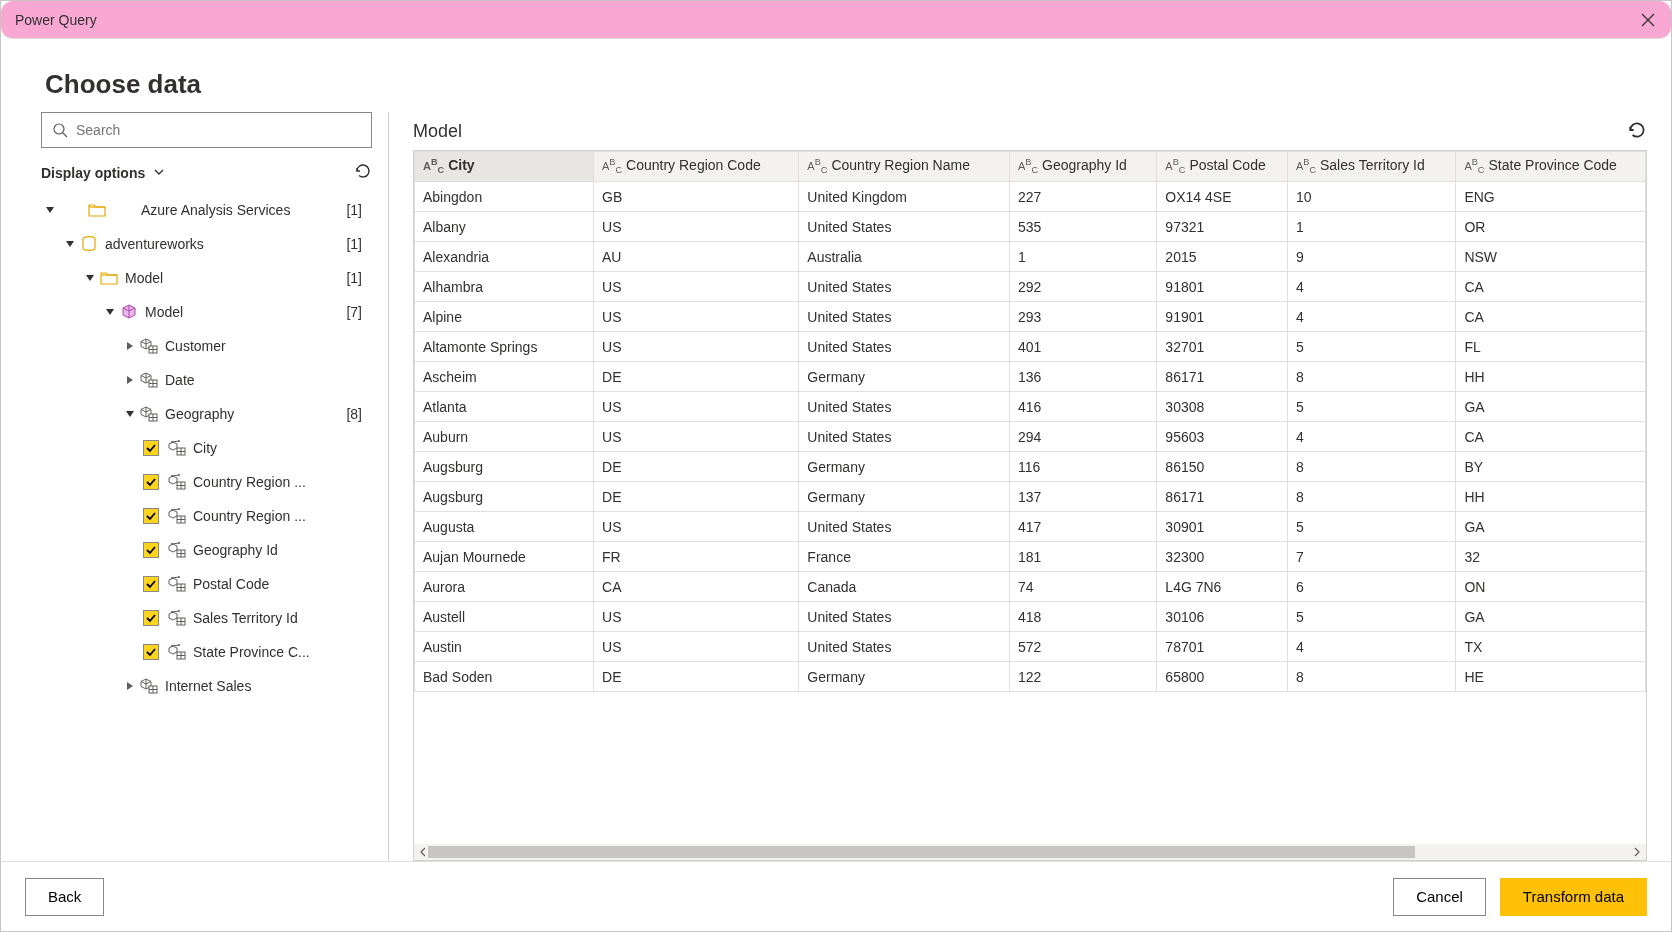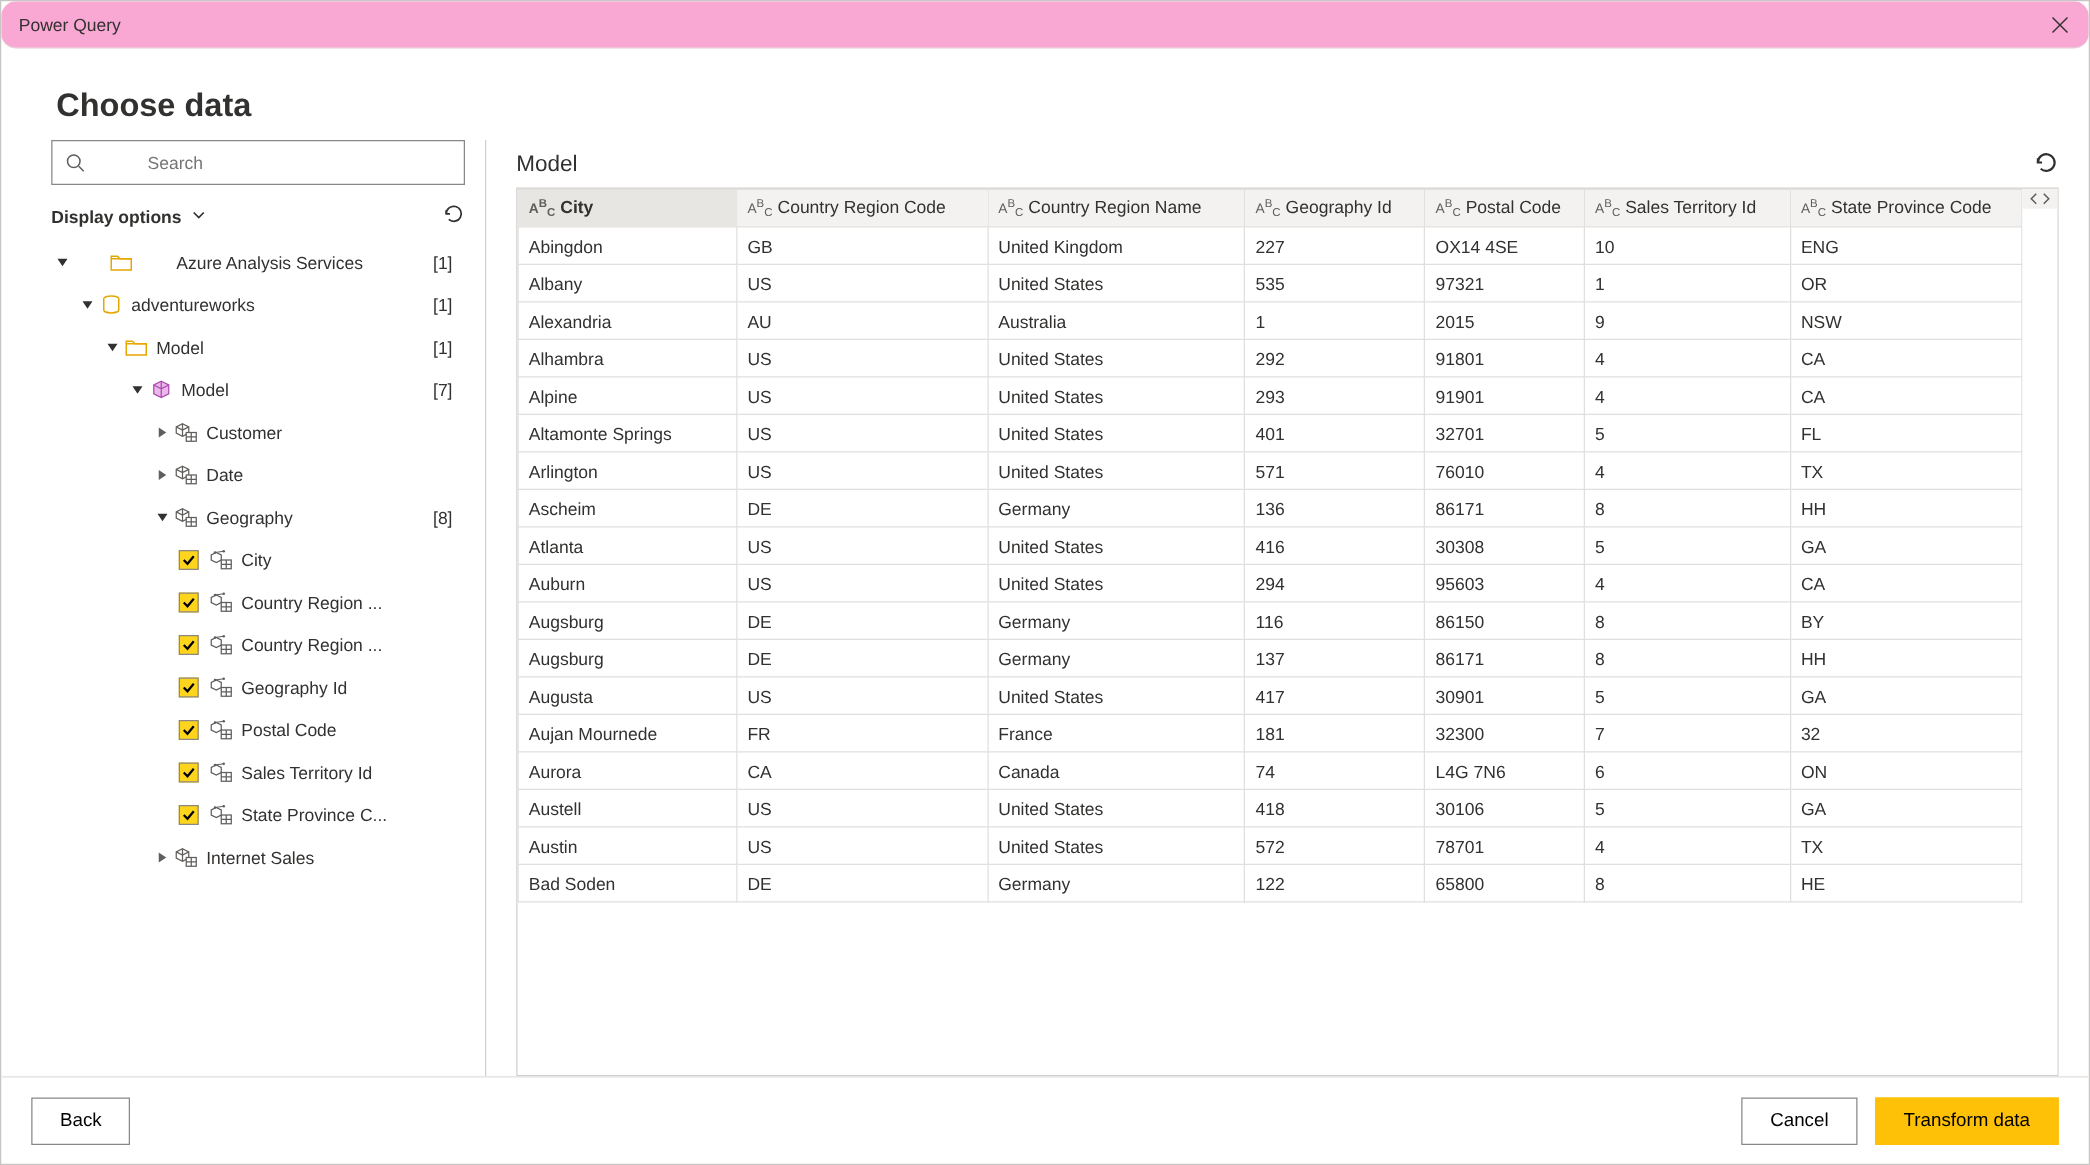--- a/index.html
+++ b/index.html
@@ -63,21 +63,20 @@
   padding: 0 10px;
   gap: 8px;
   margin-bottom: 14px;
 }
 .search input {
   border: none;
   outline: none;
   flex: 1;
   font-size: 14px;
   background: transparent;
-  margin-left: 42px;
 }
 .display-row {
   display: flex;
   align-items: center;
   margin-bottom: 10px;
   font-weight: bold;
 }
 .display-row .label { font-size: 14px; }
 .display-row .chev { margin-left: 8px; }
 .display-row .refresh { margin-left: auto; cursor: pointer; }
@@ -142,21 +141,21 @@
   height:38px;
 }
 .right-head .tbl-title { font-size:18px; }
 .right-head .refresh { margin-left:auto; cursor:pointer; }
 .table-wrap {
   flex:1;
   border:1px solid #d2d0ce;
   overflow:hidden;
   position:relative;
   display:flex;
-  flex-direction:row;
+  flex-direction:column;
 }
 .table-scroll {
   overflow:auto;
   flex:1;
 }
 table {
   border-collapse:collapse;
   width:100%;
   table-layout:fixed;
 }
@@ -616,29 +615,20 @@
                 <tr>
                   <td>Altamonte Springs</td>
                   <td>US</td>
                   <td>United States</td>
                   <td>401</td>
                   <td>32701</td>
                   <td>5</td>
                   <td>FL</td>
                 </tr>
                 <tr>
-                  <td>Arlington</td>
-                  <td>US</td>
-                  <td>United States</td>
-                  <td>571</td>
-                  <td>76010</td>
-                  <td>4</td>
-                  <td>TX</td>
-                </tr>
-                <tr>
                   <td>Ascheim</td>
                   <td>DE</td>
                   <td>Germany</td>
                   <td>136</td>
                   <td>86171</td>
                   <td>8</td>
                   <td>HH</td>
                 </tr>
                 <tr>
                   <td>Atlanta</td>

